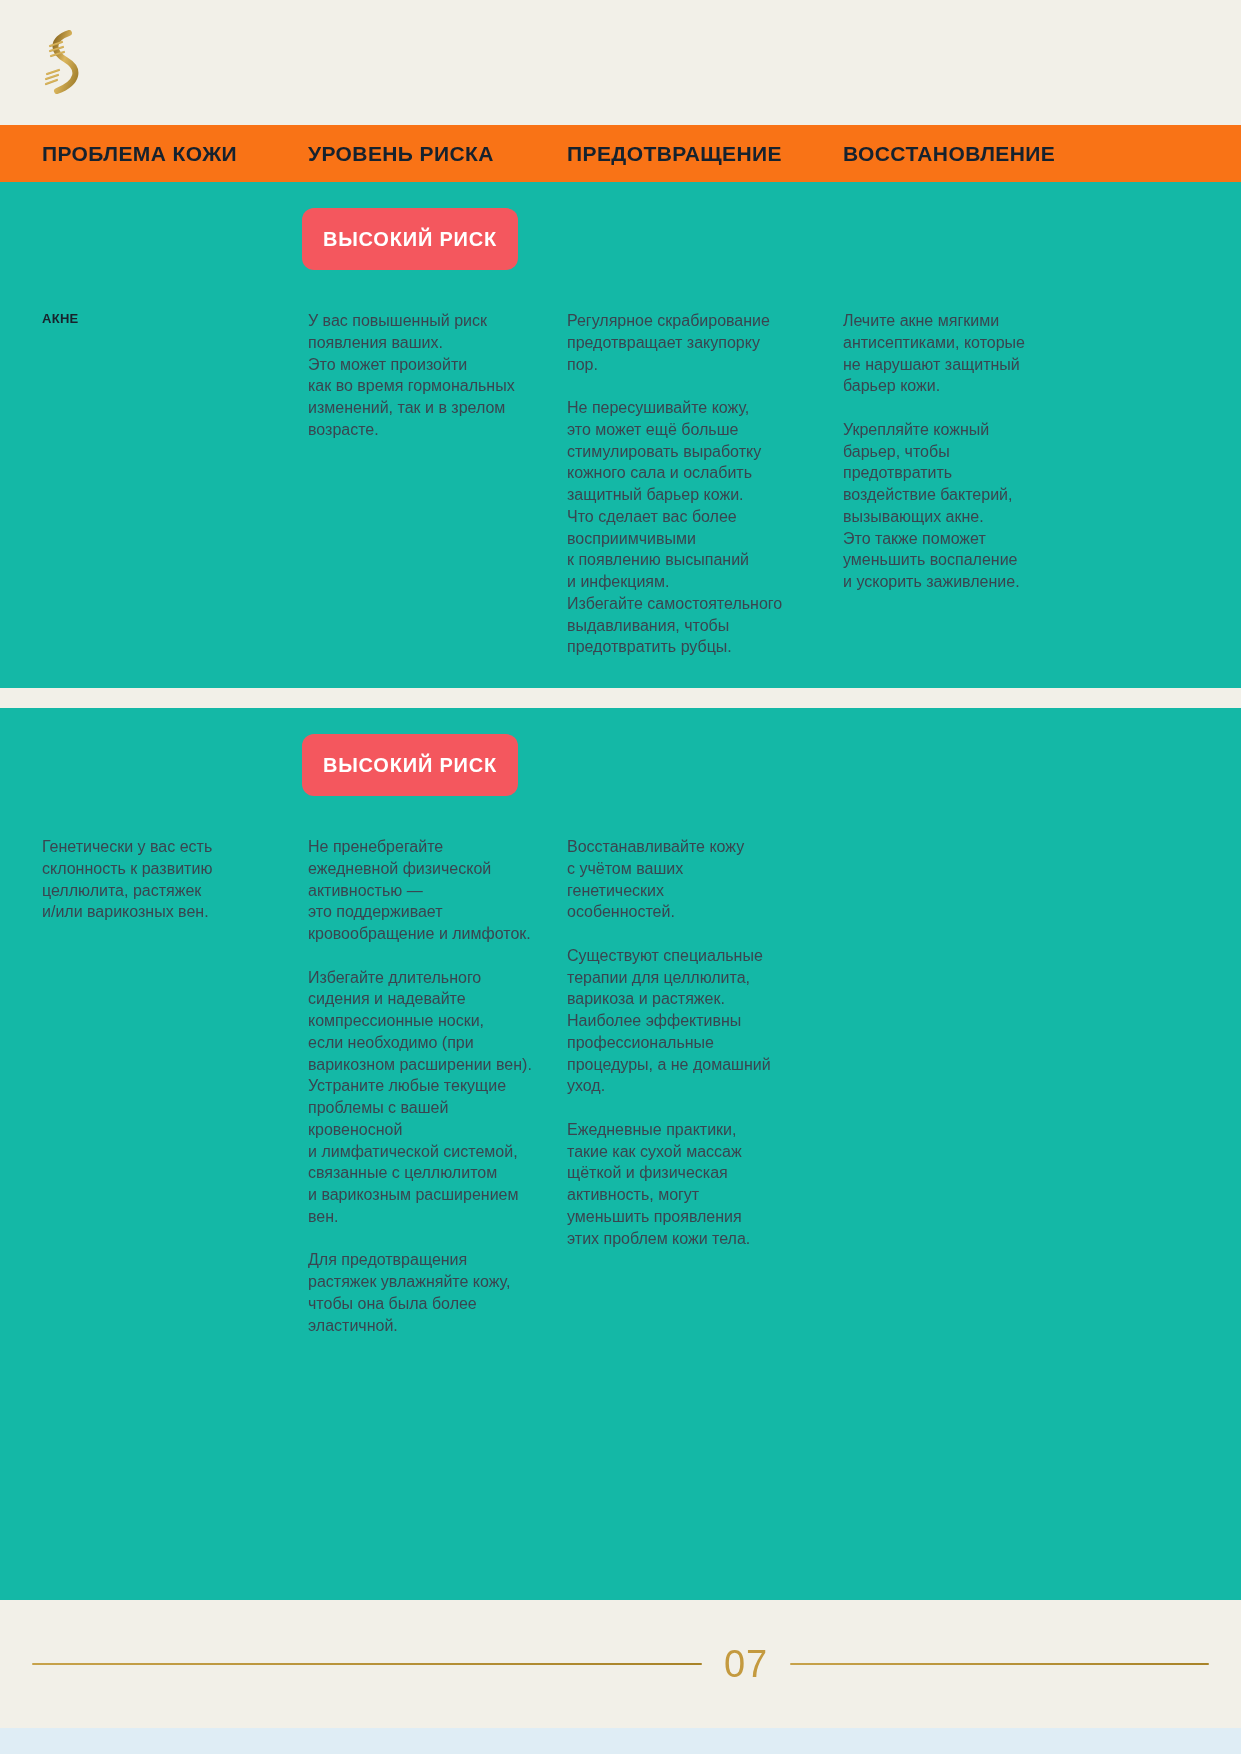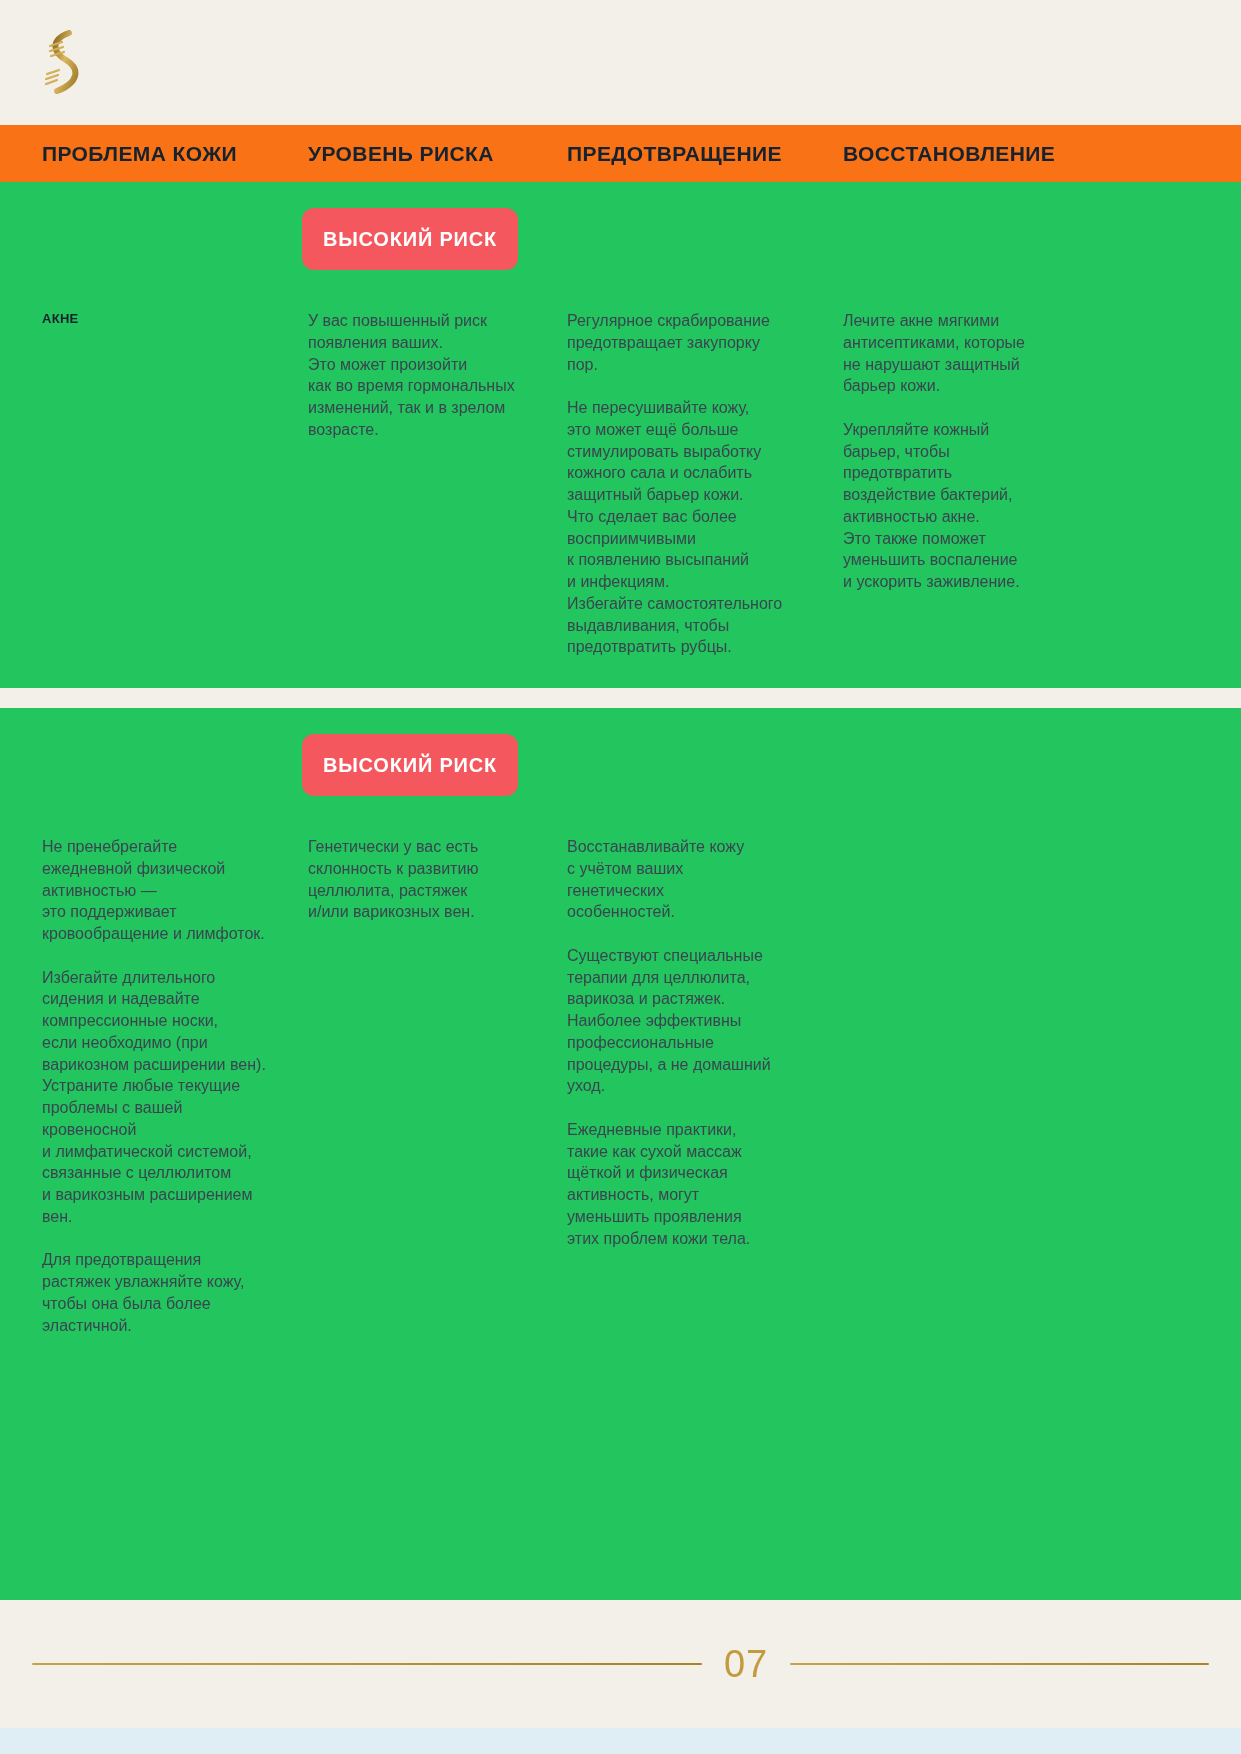--- a/index.html
+++ b/index.html
@@ -25,21 +25,21 @@
     display:flex;align-items:center;
     flex:0 0 auto;
   }
   .header-band .grid{width:100%;align-items:center;}
   .col-header{
     font-size:21px;font-weight:bold;color:#16222e;
     letter-spacing:0.4px;text-transform:uppercase;
   }
   
   .card{
-    background:#22c55e;
+    background:#14b8a6;
     padding-top:26px;
     padding-bottom:30px;
   }
   .card-1{flex:0 0 auto;margin-bottom:20px;}
   .card-2{flex:1 1 auto;}
   .badge-row{margin-bottom:40px;}
   .badge{
     grid-column:2;
     background:#f4575e;
     color:#ffffff;
@@ -142,33 +142,37 @@
 предотвратить рубцы.</div>
       <div class="cell">Лечите акне мягкими
 антисептиками, которые
 не нарушают защитный
 барьер кожи.
 
 Укрепляйте кожный
 барьер, чтобы
 предотвратить
 воздействие бактерий,
-активностью акне.
+вызывающих акне.
 Это также поможет
 уменьшить воспаление
 и ускорить заживление.</div>
     </div>
   </div>
 
   <div class="card card-2">
     <div class="grid badge-row">
       <div></div>
       <div class="badge">ВЫСОКИЙ РИСК</div>
     </div>
     <div class="grid">
+      <div class="cell">Генетически у вас есть
+склонность к развитию
+целлюлита, растяжек
+и/или варикозных вен.</div>
       <div class="cell">Не пренебрегайте
 ежедневной физической
 активностью —
 это поддерживает
 кровообращение и лимфоток.
 
 Избегайте длительного
 сидения и надевайте
 компрессионные носки,
 если необходимо (при
@@ -178,24 +182,20 @@
 кровеносной
 и лимфатической системой,
 связанные с целлюлитом
 и варикозным расширением
 вен.
 
 Для предотвращения
 растяжек увлажняйте кожу,
 чтобы она была более
 эластичной.</div>
-      <div class="cell">Генетически у вас есть
-склонность к развитию
-целлюлита, растяжек
-и/или варикозных вен.</div>
       <div class="cell">Восстанавливайте кожу
 с учётом ваших
 генетических
 особенностей.
 
 Существуют специальные
 терапии для целлюлита,
 варикоза и растяжек.
 Наиболее эффективны
 профессиональные

